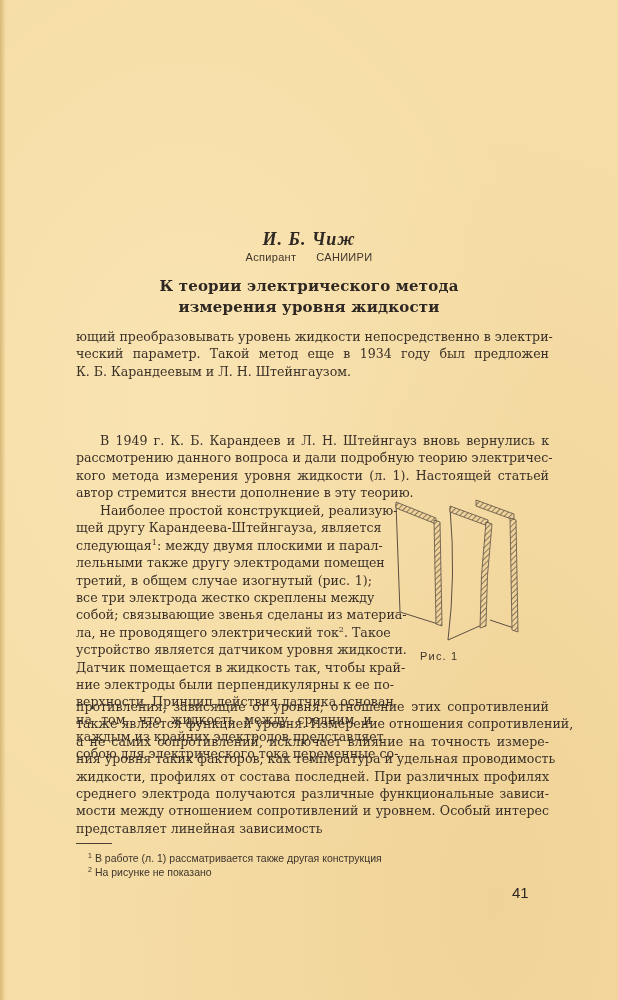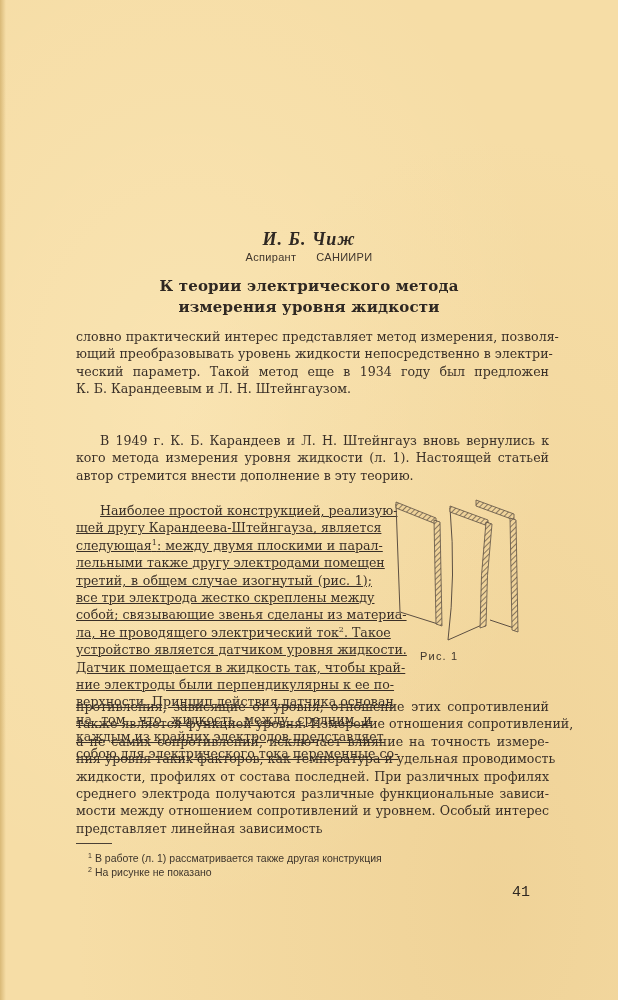--- a/index.html
+++ b/index.html
@@ -73,21 +73,21 @@
     }
     .line {
       display: block;
       white-space: nowrap;
       height: 17.4px;
       overflow: visible;
     }
     .line.indent { padding-left: 24px; }
     .line.last { text-align-last: left; }
     .full { width: 473px; }
-    .narrow { width: 296px; text-decoration: underline; }
+    .narrow { width: 296px; }
     .figure {
       position: absolute;
       left: 388px; top: 496px;
       width: 150px; height: 180px;
     }
     .figure-caption {
       position: absolute;
       left: 420px; top: 650px;
       font-family: "Liberation Sans", sans-serif;
       font-size: 11px;
@@ -105,21 +105,21 @@
       left: 88px; top: 851px;
       font-family: "Liberation Sans", sans-serif;
       font-size: 10.5px;
       line-height: 14px;
       color: #3e352c;
     }
     .footnotes sup { font-size: 7px; margin-right: 3px; }
     .page-number {
       position: absolute;
       left: 512px; top: 884px;
-      font-family: Liberation Mono, monospace;
+      font-family: Liberation Sans, sans-serif;
       font-size: 15px;
       color: #2f2822;
     }
     sup { font-size: 8px; line-height: 0; }
   </style>
 </head>
 <body>
 
 <div class="page">
   <div class="left-edge"></div>
@@ -128,28 +128,28 @@
   <div class="affiliation">
     <span>Аспирант</span><span>САНИИРИ</span>
   </div>
 
   <div class="title">
     <div>К теории электрического метода</div>
     <div>измерения уровня жидкости</div>
   </div>
 
   <div class="body-text full" style="top:328px;">
-    <span class="line">словно практический интерес представляет метод измерения, позволя-</span>
     <span class="line">ющий преобразовывать уровень жидкости непосредственно в электри-</span>
     <span class="line">ческий параметр. Такой метод еще в 1934 году был предложен</span>
     <span class="line last">К. Б. Карандеевым и Л. Н. Штейнгаузом.</span>
   </div>
 
   <div class="body-text full" style="top:432px;">
     <span class="line indent">В 1949 г. К. Б. Карандеев и Л. Н. Штейнгауз вновь вернулись к</span>
+    <span class="line">рассмотрению данного вопроса и дали подробную теорию электричес-</span>
     <span class="line">кого метода измерения уровня жидкости (л. 1). Настоящей статьей</span>
     <span class="line last">автор стремится внести дополнение в эту теорию.</span>
   </div>
 
   <div class="body-text narrow" style="top:502px;">
     <span class="line indent">Наиболее простой конструкцией, реализую-</span>
     <span class="line">щей другу Карандеева-Штейнгауза, является</span>
     <span class="line"><span>следующая</span><sup>1</sup><span>:</span> <span>между двумя плоскими и парал-</span></span>
     <span class="line">лельными также другу электродами помещен</span>
     <span class="line">третий, в общем случае изогнутый (рис. 1);</span>

